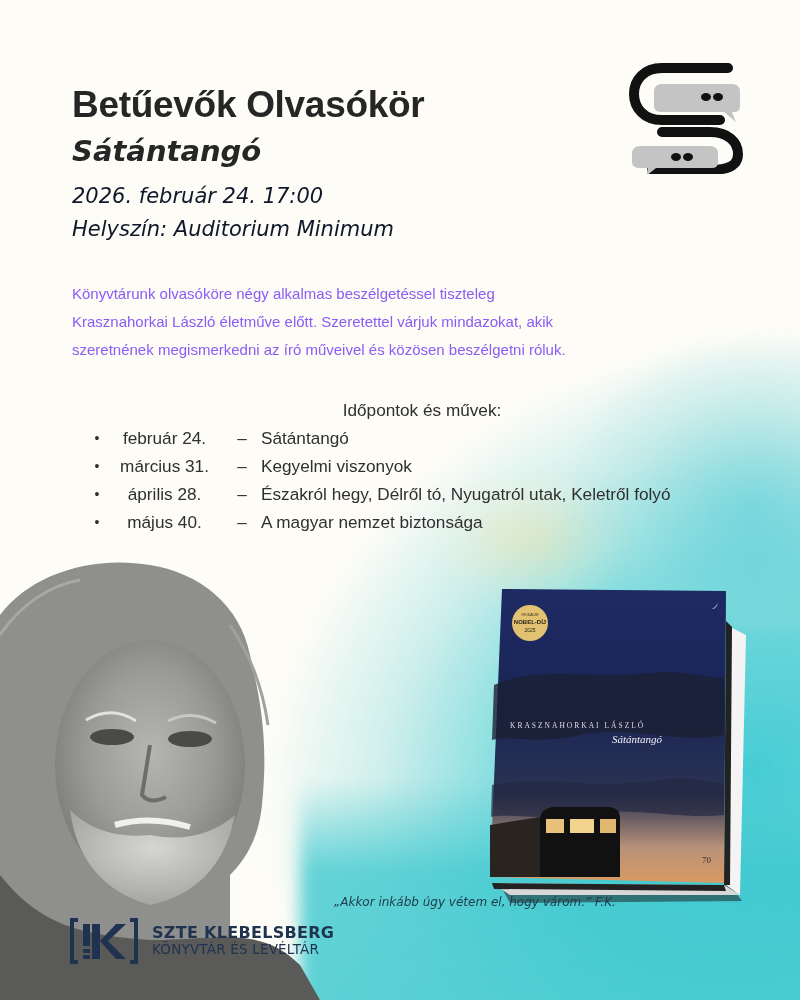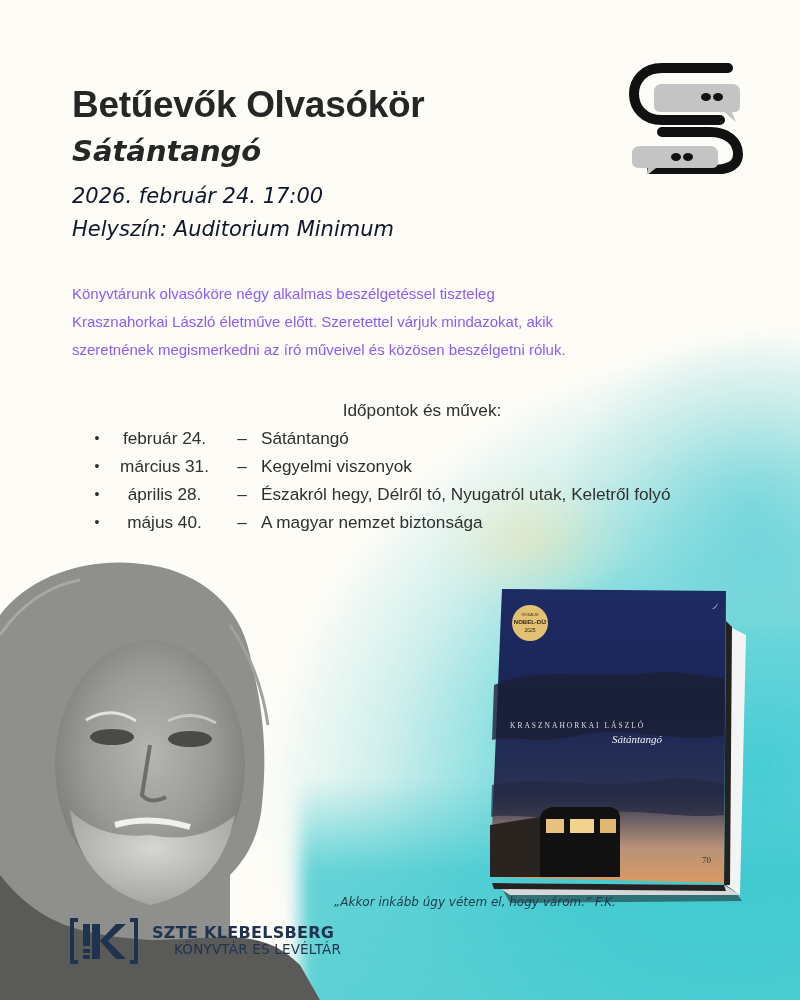--- a/index.html
+++ b/index.html
@@ -69,21 +69,21 @@
   .schedule .date { width: 117px; }
   .schedule .dash { width: 38px; }
 
   .portrait { position: absolute; left: 0; top: 545px; width: 320px; height: 455px; }
 
   .book { position: absolute; left: 480px; top: 585px; width: 270px; height: 320px; }
 
   .library-logo { position: absolute; left: 70px; top: 918px; display: flex; align-items: center; }
   .lib-text { margin-left: 14px; color: #1f3350; line-height: 16px; }
   .lib-line1 { font-family: "DejaVu Sans", sans-serif; font-weight: bold; font-size: 16px; letter-spacing: 0.3px; }
-  .lib-line2 { font-family: "DejaVu Sans", sans-serif; font-size: 13.5px; letter-spacing: 0.2px; margin-left: 22px; }
+  .lib-line2 { font-family: "DejaVu Sans", sans-serif; font-size: 13.5px; letter-spacing: 0.2px; }
 
   .quote {
     position: absolute; left: 334px; top: 895px;
     font-family: "DejaVu Sans", sans-serif; font-style: italic;
     font-size: 12px; color: #1f3b4a;
   }
 </style>
 </head>
 <body>
 

